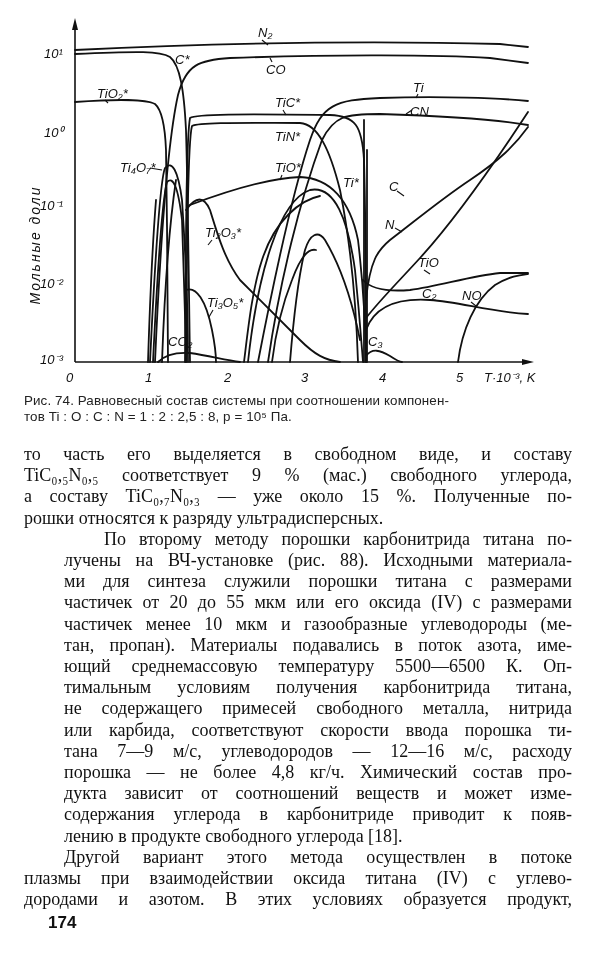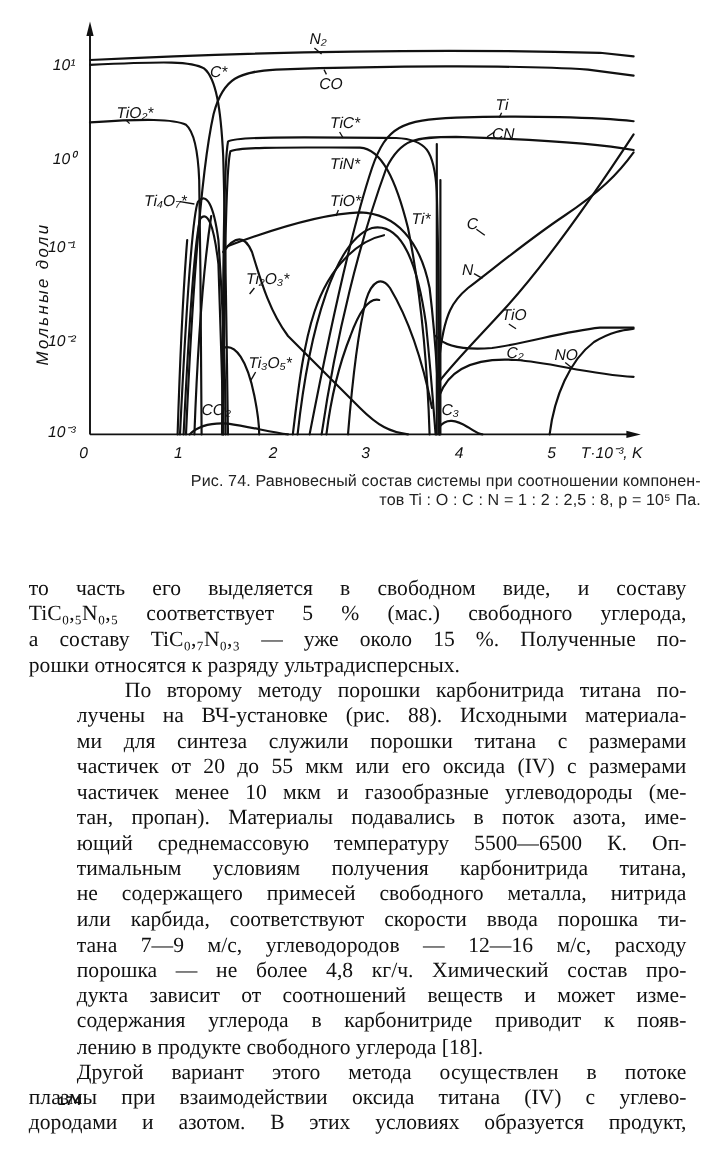--- a/index.html
+++ b/index.html
@@ -1,26 +1,26 @@
 <!DOCTYPE html>
 <html><head>
 <meta charset="utf-8">
 <style>
   html, body { margin:0; padding:0; background:#fff; }
   body { width:600px; height:963px; position:relative; overflow:hidden; color:#1a1a1a; font-family:"Liberation Serif", serif; }
   .figure { position:absolute; left:0; top:0; width:600px; height:392px; }
   .figure svg { position:absolute; left:0; top:0; }
   .caption { position:absolute; left:24px; top:393px; width:560px; font-family:"Liberation Sans", sans-serif; font-size:13.4px; line-height:16px; color:#222; letter-spacing:0.1px; }
-  .caption .l2 { display:block;text-align:right; }
-  .body-text { position:absolute; left:24px; top:480px; width:548px; font-family:"Liberation Serif", serif; font-size:18px; line-height:21.2px; color:#111; text-align:justify; }
+  .caption .l2 { display:block; }
+  .body-text { position:absolute; left:24px; top:444px; width:548px; font-family:"Liberation Serif", serif; font-size:18px; line-height:21.2px; color:#111; text-align:justify; }
   .body-text p { margin:0; text-indent:0; }
   .body-text p.indent { text-indent:40px; }
   .line { display:block; white-space:nowrap; text-align:justify; text-align-last:justify; }
   .line.last { text-align-last:left; }
-  .page-num { position:absolute; left:48px; top:913px; font-family:Liberation Mono, monospace; font-weight:bold; font-size:11px; color:#111; }
+  .page-num { position:absolute; left:48px; top:913px; font-family:Liberation Sans, sans-serif; font-weight:bold; font-size:17px; color:#111; }
   .axis-label, .tick, .curve-label { font-family:"Liberation Sans", sans-serif; font-style:italic; fill:#111; }
   .tick { font-size:13px; }
   .curve-label { font-size:13px; }
   .axis-title { font-family:"Liberation Sans", sans-serif; font-style:italic; font-size:14px; letter-spacing:2px; fill:#111; }
   .curve { fill:none; stroke:#111; stroke-width:1.8; stroke-linecap:round; stroke-linejoin:round; }
   .leader { fill:none; stroke:#111; stroke-width:1.1; }
 </style>
 </head>
 <body>
 
@@ -148,21 +148,21 @@
 </div>
 
 <div class="caption">
   <span class="l2">Рис. 74. Равновесный состав системы при соотношении компонен-</span>
   <span class="l2">тов Ti : O : C : N = 1 : 2 : 2,5 : 8, p = 10⁵ Па.</span>
 </div>
 
 <div class="body-text">
   <p>
     <span class="line">то часть его выделяется в свободном виде, и составу</span>
-    <span class="line">TiC₀,₅N₀,₅ соответствует 5 % (мас.) свободного углерода,</span>
+    <span class="line">TiC₀,₅N₀,₅ соответствует 9 % (мас.) свободного углерода,</span>
     <span class="line">а составу TiC₀,₇N₀,₃ — уже около 15 %. Полученные по-</span>
     <span class="line last">рошки относятся к разряду ультрадисперсных.</span>
   </p>
   <p class="indent" style="margin-top:0;">
     <span class="line" style="padding-left:40px;box-sizing:border-box;">По второму методу порошки карбонитрида титана по-</span>
     <span class="line">лучены на ВЧ-установке (рис. 88). Исходными материала-</span>
     <span class="line">ми для синтеза служили порошки титана с размерами</span>
     <span class="line">частичек от 20 до 55 мкм или его оксида (IV) с размерами</span>
     <span class="line">частичек менее 10 мкм и газообразные углеводороды (ме-</span>
     <span class="line">тан, пропан). Материалы подавались в поток азота, име-</span>

